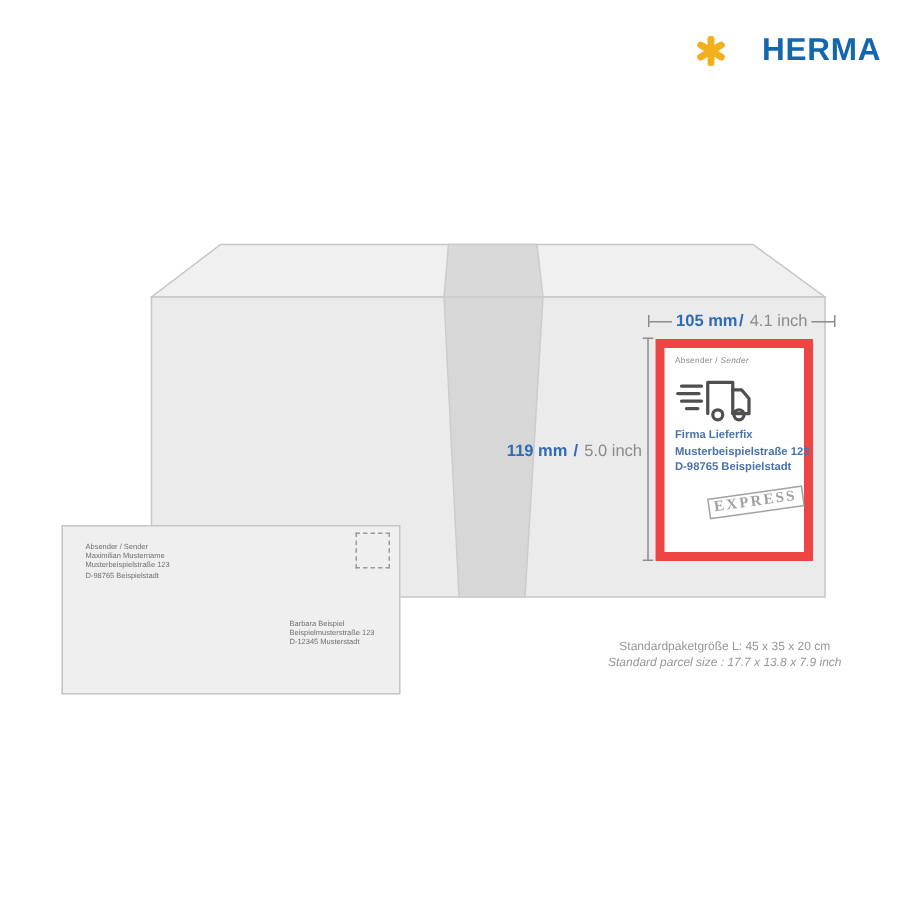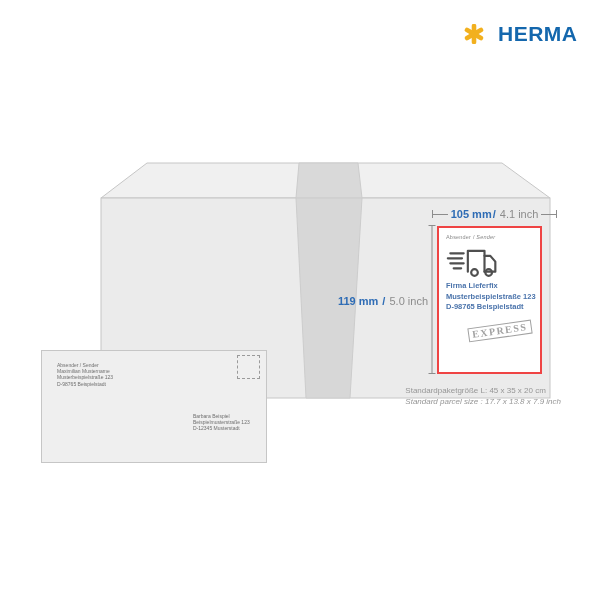--- a/index.html
+++ b/index.html
@@ -4,42 +4,42 @@
 <style>
   * { margin:0; padding:0; box-sizing:border-box; }
   html,body { background:#fff; }
   #canvas {
     position:relative; width:600px; height:600px; background:#fff;
     font-family:"Liberation Sans", sans-serif; overflow:hidden;
   }
   #scene-svg { position:absolute; left:0; top:0; }
 
   
-  .logo { position:absolute; left:464px; top:22px; display:flex; align-items:center; gap:14px; }
+  .logo { position:absolute; left:464px; top:22px; display:flex; align-items:center; gap:24px; }
   .logo-text { font-size:21px; font-weight:bold; color:var(--brand-blue); letter-spacing:.5px; }
 
   
   .dim-h {
     position:absolute; left:432px; top:208px; width:125px; height:12px;
     display:flex; align-items:center;
   }
   .dim-h .tick { width:1px; height:8px; background:var(--dim-gray); }
   .dim-h .seg { flex:1; height:1px; background:var(--dim-gray); }
   .dim-text { font-size:11px; white-space:nowrap; padding:0 3px; }
   .dim-text .metric { color:var(--dim-blue); font-weight:bold; }
   .dim-text .sep { color:var(--dim-blue); font-weight:bold; padding:0 1px; }
   .dim-text .imperial { color:var(--dim-gray-text); }
   .dim-v-text {
     position:absolute; right:169px; top:295px; text-align:right;
   }
 
   
   .ship-label {
     position:absolute; left:437px; top:226px; width:105px; height:148px;
-    background:#fff; border:2px solid #ef4444;
+    background:#fff; border:6px solid #ef4444;
   }
   .ship-label .header {
     position:absolute; left:7px; top:6px; font-size:5.5px; color:var(--muted-gray);
     letter-spacing:.2px;
   }
   .ship-label .header .it { font-style:italic; }
   .truck { position:absolute; left:7px; top:17px; }
   .ship-address {
     position:absolute; left:7px; top:53px; font-size:7.5px; font-weight:bold;
     color:var(--address-blue); line-height:10.5px; white-space:nowrap;
@@ -64,21 +64,21 @@
     position:absolute; left:151px; top:62px; font-size:5px; line-height:6.2px;
     color:var(--env-text); white-space:nowrap;
   }
   .postage-stamp {
     position:absolute; right:6px; top:4px; width:23px; height:24px;
     border:1px dashed #9a9a9a; background:transparent;
   }
 
   
   .footer-note {
-    position:absolute; right:39px; top:385px; text-align:left;
+    position:absolute; right:39px; top:425px; text-align:center;
     font-size:8px; line-height:11px; color:var(--footer-gray); white-space:nowrap;
   }
   .footer-note .en { font-style:italic; }
 </style>
 </head>
 <body>
 
 <div id="canvas">
 
   <svg id="scene-svg" width="600" height="600" viewBox="0 0 600 600" aria-hidden="true">

